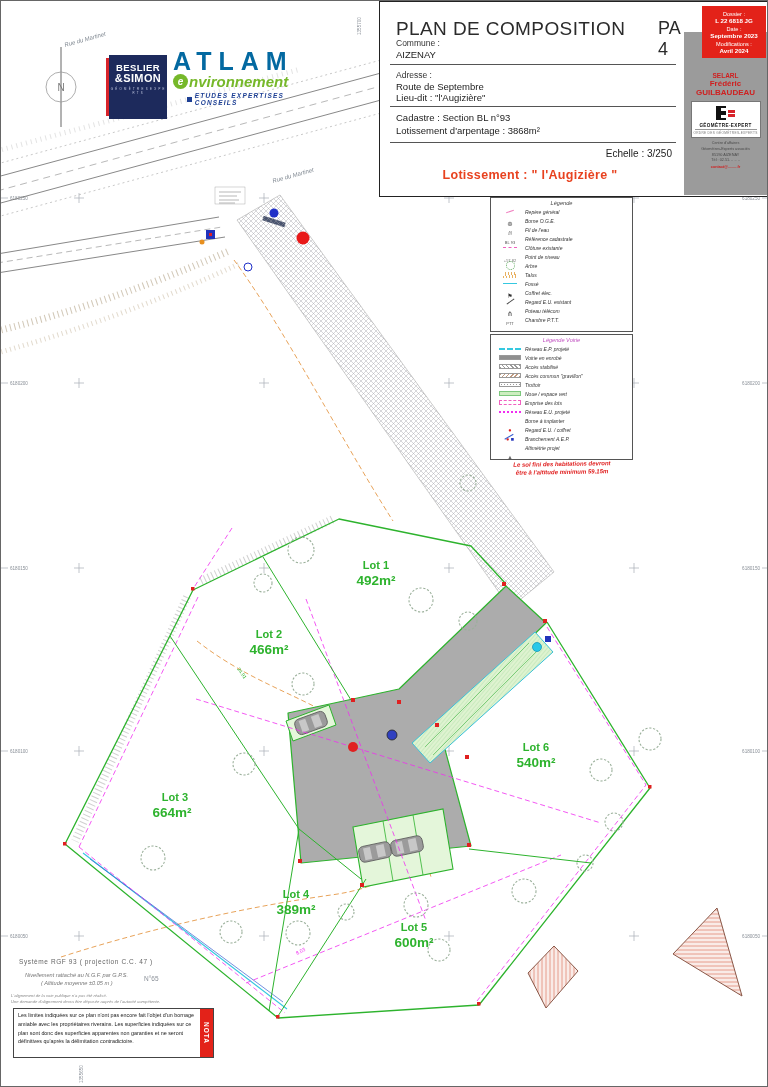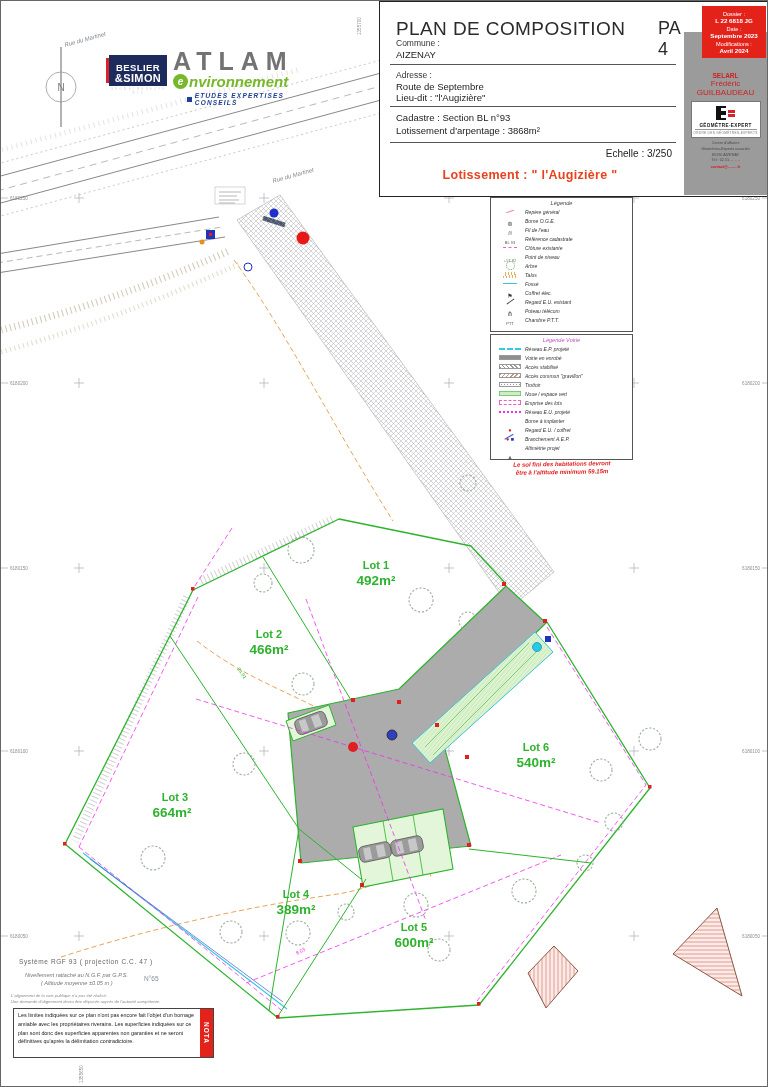--- a/index.html
+++ b/index.html
@@ -24,44 +24,44 @@
   .tb-sheet{position:absolute;left:278px;top:16px;font-size:18px;color:#2b2b2b}
   .tb-lab{position:absolute;left:16px;font-size:8.5px;color:#333}
   .tb-val{position:absolute;left:16px;font-size:9.5px;color:#222}
   .tb-rule{position:absolute;left:10px;width:286px;border-top:1px solid #555}
   .tb-echelle{position:absolute;right:10px;top:146px;font-size:10px;color:#222}
   .tb-lotissement{position:absolute;left:0;width:300px;top:166px;text-align:center;
                   font-size:12.5px;font-weight:700;color:#e8421f;letter-spacing:.3px}
   .tb-side{position:absolute;left:304px;top:30px;width:83px;height:163px;background:#9b9b9b;
            text-align:center;box-sizing:border-box;padding-top:40px}
   .firm-l1{font-size:6.5px;font-weight:700;color:#cf1f1f}
-  .firm-l2,.firm-l3{font-size:8px;font-weight:400;color:#cf1f1f;line-height:1.15}
+  .firm-l2,.firm-l3{font-size:8px;font-weight:700;color:#cf1f1f;line-height:1.15}
   .ge-box{margin:4px auto 2px;width:68px;background:#fff;border:1px solid #777;padding:3px 0 2px}
   .ge-glyph{display:flex;justify-content:center;gap:2px;height:16px;align-items:center}
   .ge-black{width:10px;height:14px;background:#111;position:relative}
   .ge-black i{position:absolute;right:-1px;width:6px;height:3px;background:#fff;display:block}
   .ge-red{width:7px;height:3px;background:#d8232a;margin:1.5px 0}
   .ge-brand{font-size:4.6px;font-weight:700;color:#111;letter-spacing:.4px;border-bottom:.5px solid #999;margin:2px 3px 1px;padding-bottom:1px}
   .ge-brand-sub{font-size:3.2px;color:#777;letter-spacing:.3px}
   .firm-addr{font-size:3.8px;color:#4a4a4a;line-height:1.5;margin-top:3px}
   .firm-mail{font-size:3.8px;color:#cf1f1f;font-weight:700;margin-top:1px}
   .tb-dossier{position:absolute;left:322px;top:4px;width:64px;background:#e32219;color:#fff;
               text-align:center;padding:3px 0 4px}
   .dos-l{font-size:5.6px;margin-top:2px}
   .dos-v{font-size:6.2px;font-weight:700}
 
   
-  .beslier{left:108px;top:54px;width:58px;height:31px;background:#1d2a5c;color:#fff;text-align:center;
+  .beslier{left:108px;top:54px;width:58px;height:64px;background:#1d2a5c;color:#fff;text-align:center;
            box-sizing:border-box;padding-top:7px}
   .beslier::before{content:"";position:absolute;left:-3px;top:3px;bottom:3px;width:3px;background:#d8232a}
   .bes-1{font-size:9.5px;font-weight:700;letter-spacing:.4px}
   .bes-2{font-size:11px;font-weight:700;letter-spacing:.4px;margin-top:-1px}
   .bes-sub{font-size:2.8px;letter-spacing:.8px;color:#cdd2e8;margin-top:3px}
   .atlam{left:172px;top:48px;width:150px}
-  .atlam-name{font-size:25px;font-weight:700;color:#737373;letter-spacing:7px;line-height:1}
+  .atlam-name{font-size:25px;font-weight:700;color:#0369a1;letter-spacing:7px;line-height:1}
   .atlam-env{display:flex;align-items:center;margin-top:-1px}
   .e-badge{width:15px;height:15px;border-radius:50%;background:#76b82a;color:#fff;font-weight:700;
            font-size:10px;display:flex;align-items:center;justify-content:center;font-style:italic}
   .env-txt{font-size:15px;font-weight:700;font-style:italic;color:#76b82a;margin-left:1px}
   .atlam-tag{display:flex;align-items:center;gap:3px;margin-top:2px;margin-left:14px}
   .tag-sq{width:5px;height:5px;background:#1d3f94}
   .tag-txt{font-size:6.5px;font-weight:700;font-style:italic;color:#1d3f94;letter-spacing:1.2px}
 
   
   .legend{background:#fff;border:1px solid #555;box-sizing:border-box}

